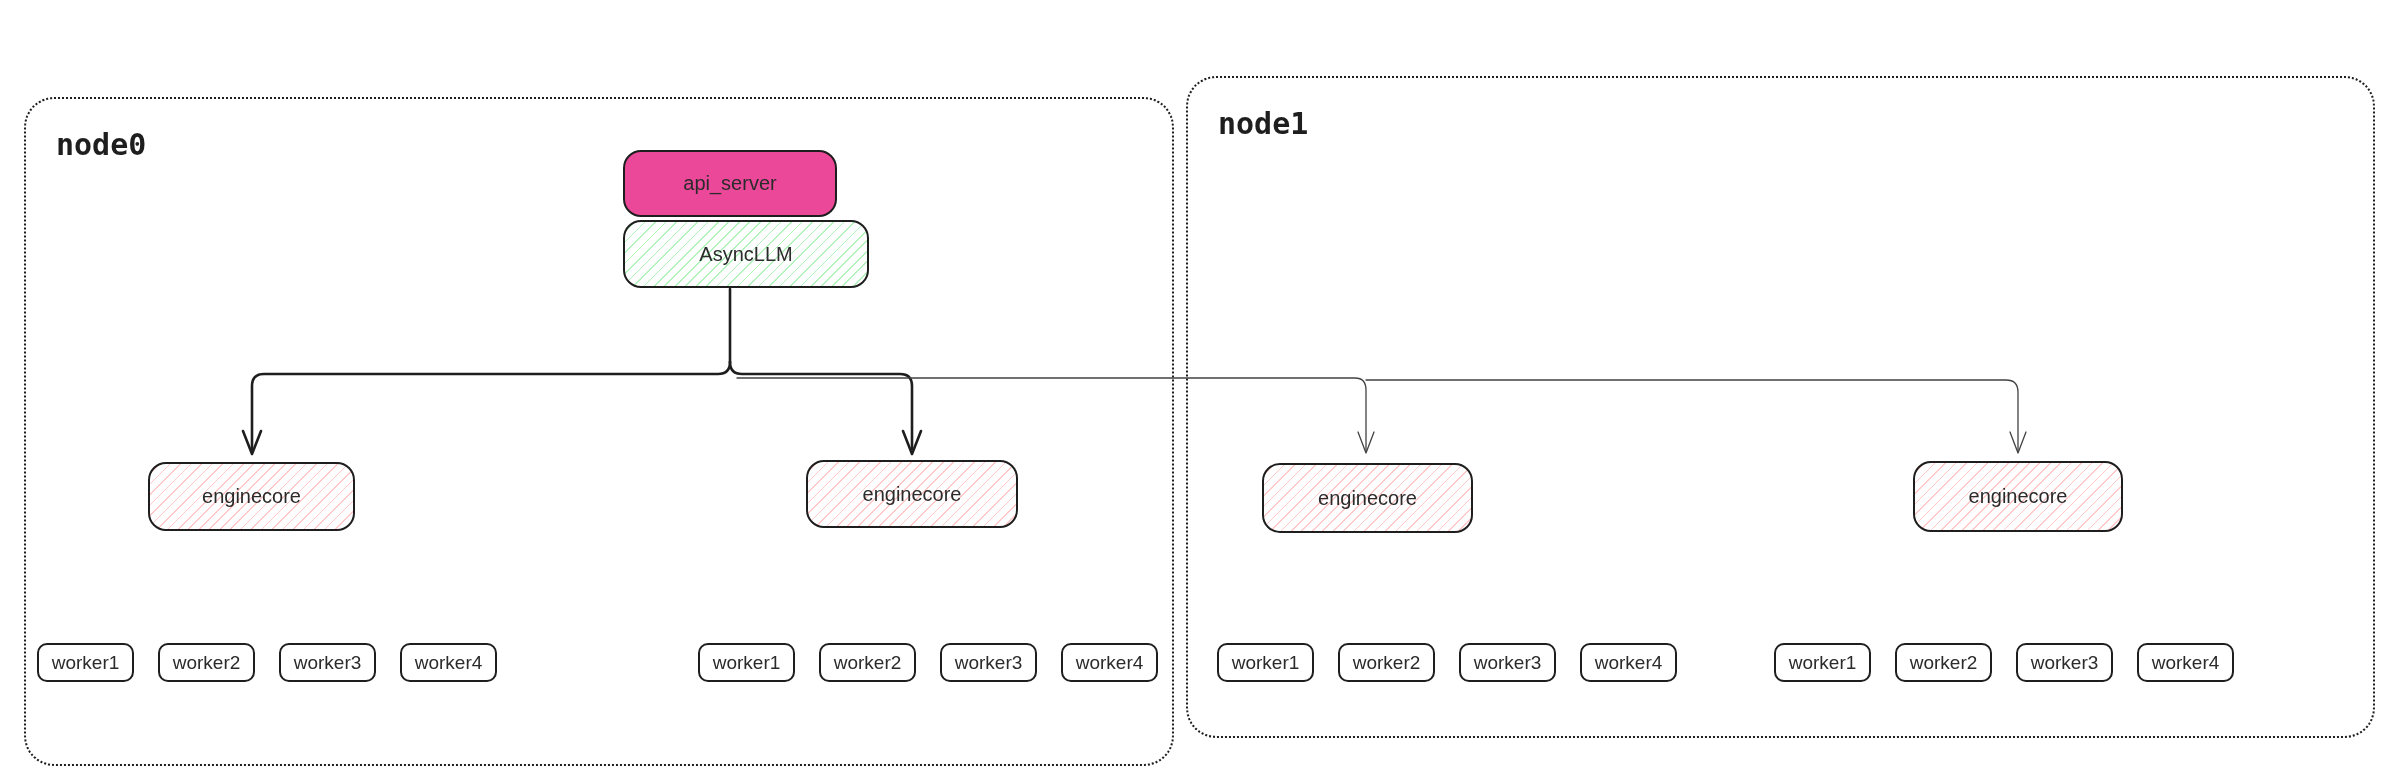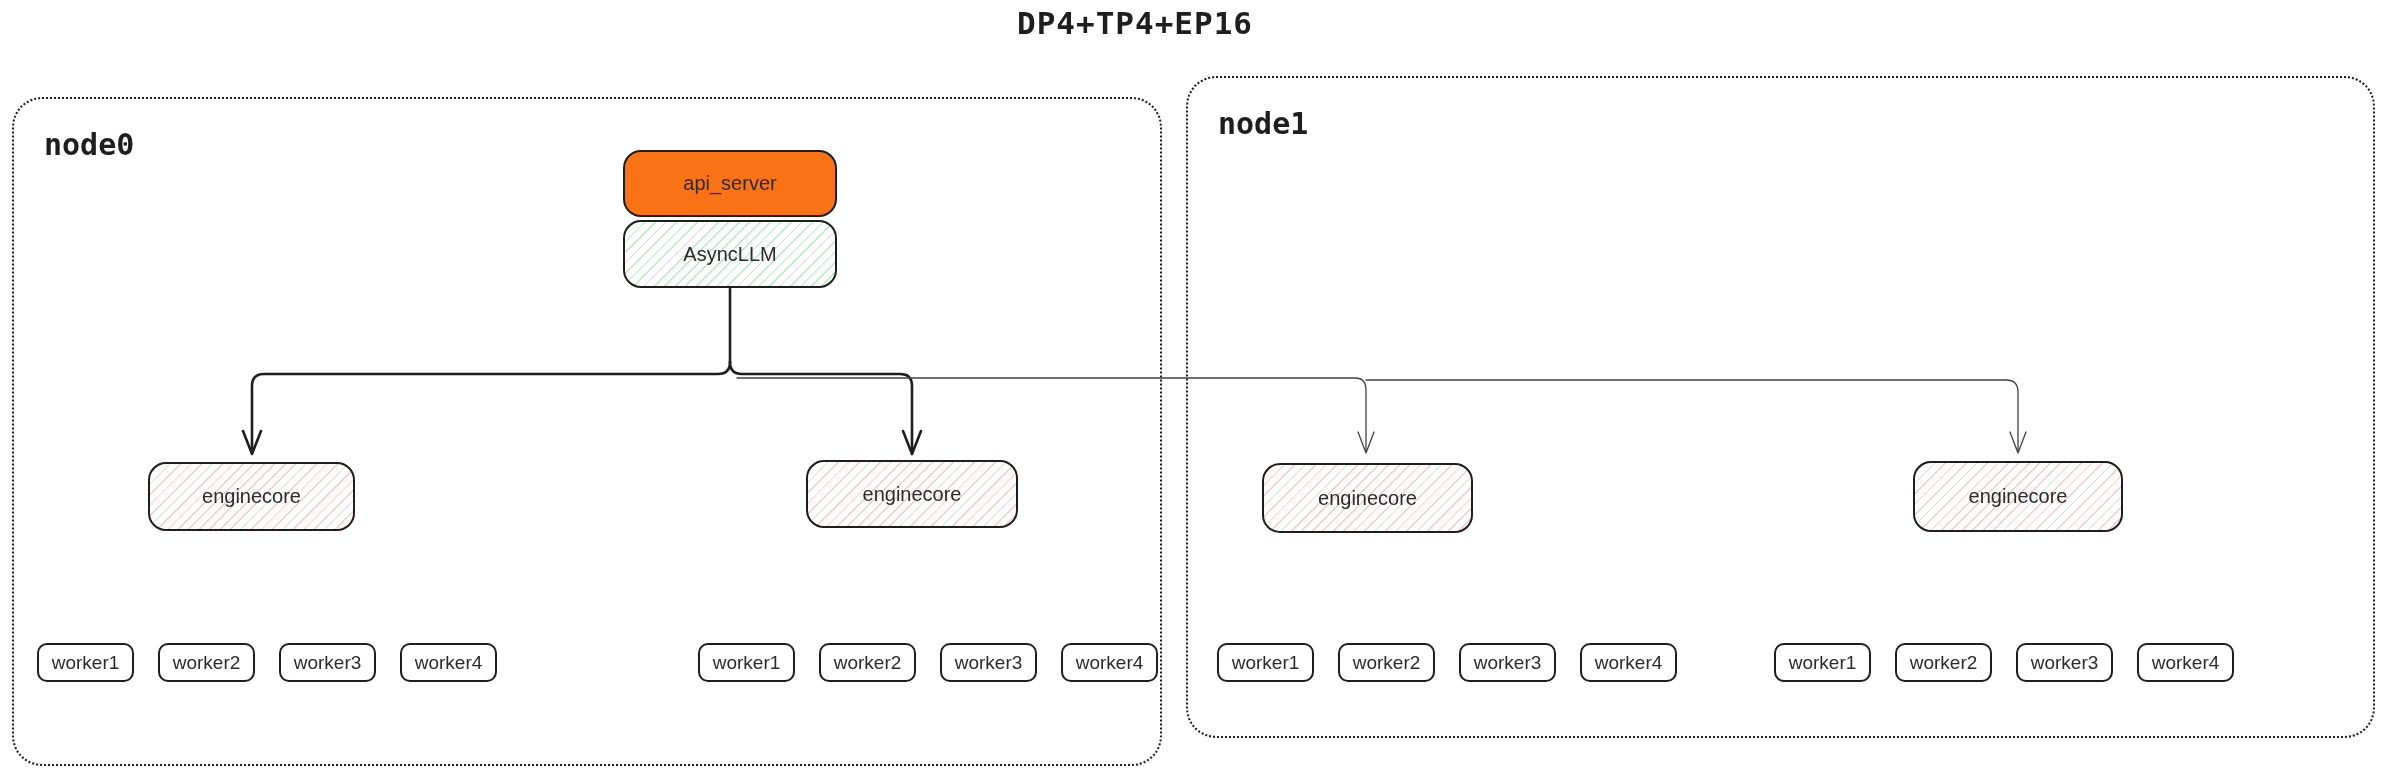--- a/index.html
+++ b/index.html
@@ -22,49 +22,49 @@
     font-family:"DejaVu Sans Mono", monospace;
     font-size:31px;font-weight:600;letter-spacing:1px;
     white-space:nowrap;color:var(--stroke);
   }
   .node-container{
     position:absolute;
     border:2.5px dotted var(--stroke);
     border-radius:30px;
     background:transparent;
   }
-  #node0-container{left:12px;top:97px;width:1146px;height:665px;}
+  #node0-container{left:24px;top:97px;width:1146px;height:665px;}
   #node1-container{left:1186px;top:76px;width:1185px;height:658px;}
   .node-label{
     position:absolute;left:30px;top:28px;
     font-family:"DejaVu Sans Mono", monospace;
     font-size:30px;font-weight:700;color:var(--stroke);
   }
   .box{
     position:absolute;
     border:2.2px solid var(--stroke);
     border-radius:18px;
     display:flex;align-items:center;justify-content:center;
     font-size:20px;color:#2b2b2b;
-    background:#f97316;
+    background:#ec4899;
     box-sizing:border-box;
   }
   .hatch-green{
     background:repeating-linear-gradient(135deg,
       rgba(0,0,0,0) 0px, rgba(0,0,0,0) 6.2px,
       var(--green-hatch) 6.2px, var(--green-hatch) 7.4px);
   }
   .hatch-red{
     background:repeating-linear-gradient(135deg,
       rgba(0,0,0,0) 0px, rgba(0,0,0,0) 6.2px,
       var(--red-hatch) 6.2px, var(--red-hatch) 7.4px);
     align-items:center;
   }
   #api-server-box{left:623px;top:150px;width:214px;height:67px;}
-  #asyncllm-box{left:623px;top:220px;width:214px;height:68px;}
+  #asyncllm-box{left:623px;top:220px;width:246px;height:68px;}
   #enginecore-box-0{left:148px;top:462px;width:207px;height:69px;}
   #enginecore-box-1{left:806px;top:460px;width:212px;height:68px;}
   #enginecore-box-2{left:1262px;top:463px;width:211px;height:70px;}
   #enginecore-box-3{left:1913px;top:461px;width:210px;height:71px;}
   .worker-row{
     position:absolute;top:643px;
     display:flex;gap:24px;
   }
   #worker-group-0{left:37px;}
   #worker-group-1{left:698px;}
@@ -85,21 +85,20 @@
   }
   #connector-layer path{fill:none;stroke-linecap:round;stroke-linejoin:round;}
   .edge-thick{stroke:var(--stroke);stroke-width:2.6px;}
   .edge-thin{stroke:var(--thin-stroke);stroke-width:1.3px;}
 </style>
 </head>
 <body>
 
 <div id="stage">
 
-  <div class="diagram-title">DP4+TP4+EP16</div>
 
   <div id="node0-container" class="node-container">
     <div class="node-label">node0</div>
   </div>
 
   <div id="node1-container" class="node-container">
     <div class="node-label">node1</div>
   </div>
 
   <svg id="connector-layer" viewBox="0 0 2383 773" xmlns="http://www.w3.org/2000/svg">

